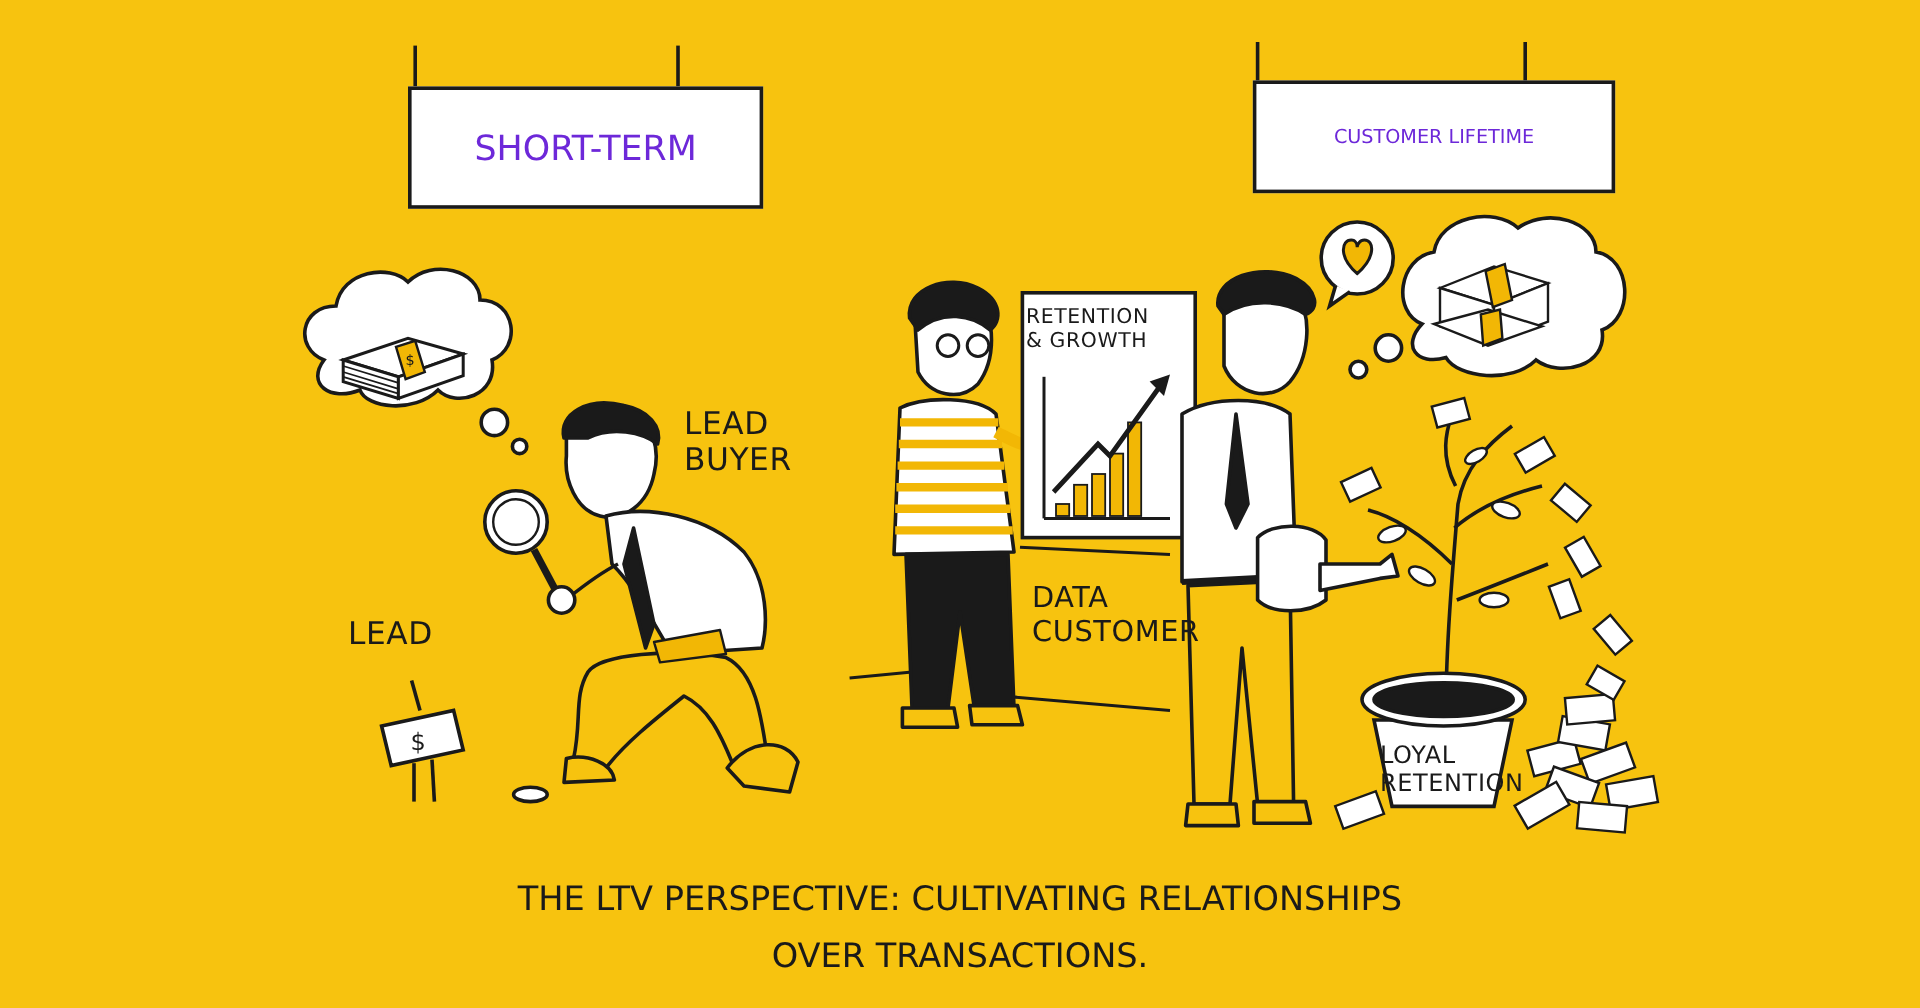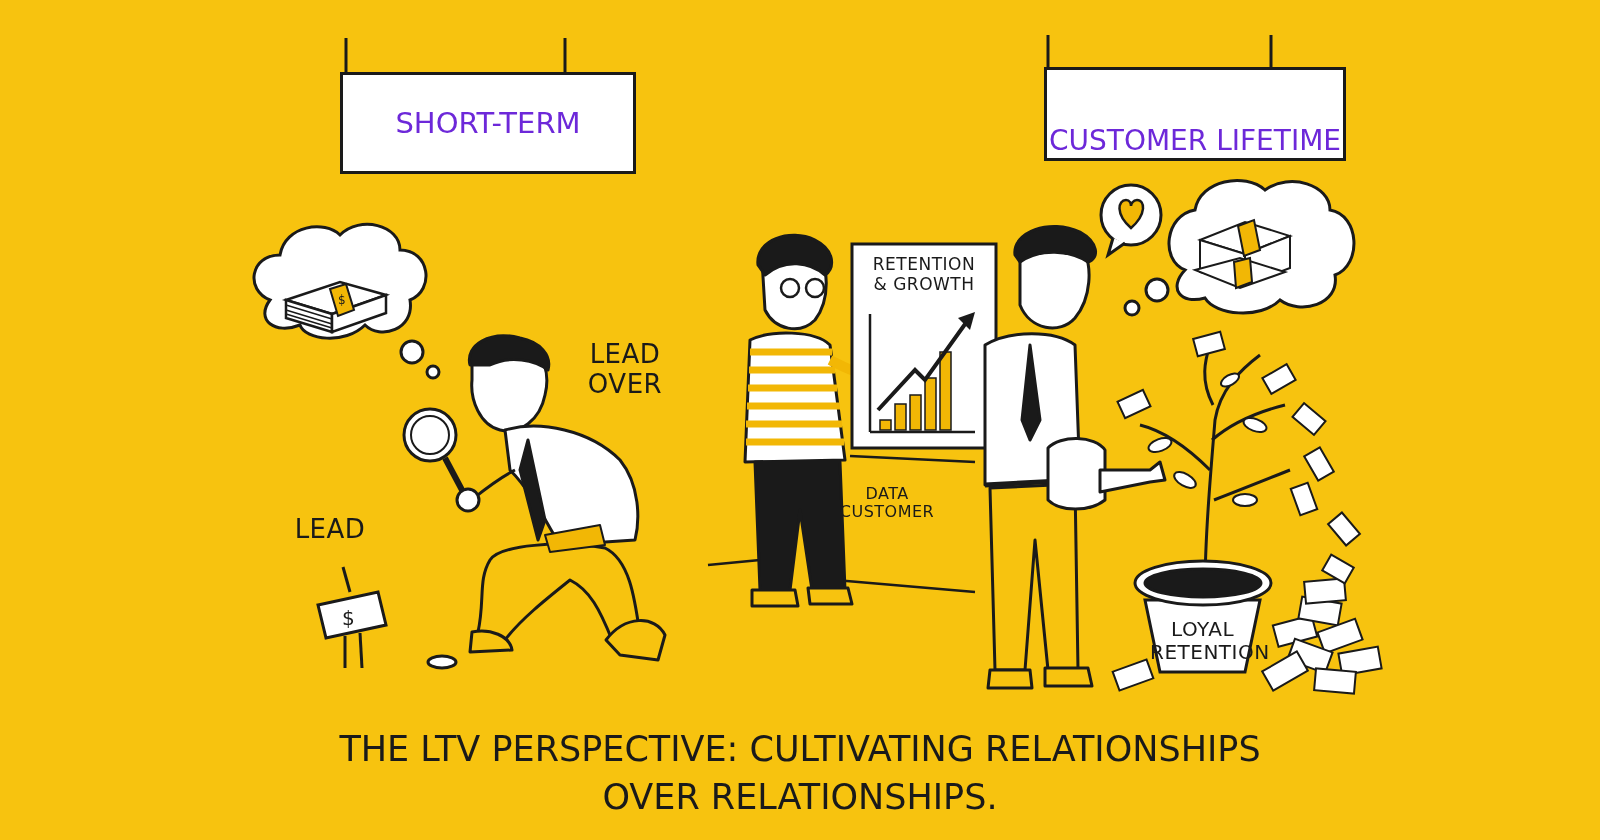--- a/index.html
+++ b/index.html
@@ -1,21 +1,21 @@
 <!DOCTYPE html>
 <html><head>
 <meta charset="utf-8">
 <style>
   html, body { margin:0; padding:0; }
   body { width:1600px; height:840px; overflow:hidden; background:#f7c30f; font-family:"DejaVu Sans", sans-serif; }
   .scene { position:relative; width:1600px; height:840px; background:#f7c30f; }
   svg.art { position:absolute; left:0; top:0; }
-  .lbl { position:absolute; color:#1a1a1a; font-family:"DejaVu Sans", sans-serif; letter-spacing:0.5px; text-align:center; line-height:1.15; }
+  .lbl { position:absolute; color:#1a1a1a; font-family:"DejaVu Sans", sans-serif; letter-spacing:0.5px; line-height:1.15; }
   .sign { position:absolute; background:#fff; border:3px solid #1a1a1a; display:flex; align-items:center; justify-content:center; text-align:center; color:#6d28d9; font-family:"DejaVu Sans", sans-serif; line-height:1.2;margin-left:30px; }
-  .caption { position:absolute; left:0; width:1600px; top:725px; text-align:center; font-size:35px; line-height:48px; color:#1a1a1a; font-family:"DejaVu Sans", sans-serif; }
+  .caption { position:absolute; left:0; width:1600px; top:725px; text-align:center; font-size:28px; line-height:48px; color:#1a1a1a; font-family:"DejaVu Sans", sans-serif; }
 </style>
 </head>
 <body>
 
 <div class="scene">
 
   <svg class="art" width="1600" height="840" viewBox="0 0 1600 840">
 
     <g stroke="#1a1a1a" stroke-width="3" fill="none">
       <line x1="346" y1="38" x2="346" y2="72"></line>
@@ -191,43 +191,43 @@
       <rect x="1325" y="560" width="26" height="18" transform="rotate(30 1338 569)"></rect>
       <rect x="1115" y="665" width="36" height="20" transform="rotate(-20 1133 675)"></rect>
     </g>
   </svg>
 
   <div class="sign" style="left:310px;top:72px;width:290px;height:96px;font-size:29px;">
     <div>
       <div>SHORT-TERM</div>
     </div>
   </div>
-  <div class="sign" style="left:1014px;top:67px;width:296px;height:88px;font-size:28px;align-items:flex-end;">
+  <div class="sign" style="left:1014px;top:67px;width:296px;height:88px;font-size:16px;">
     <div>
       <div>CUSTOMER LIFETIME</div>
     </div>
   </div>
 
   <div class="lbl" style="left:570px;top:340px;width:110px;font-size:26px;">
     <div>LEAD</div>
-    <div>OVER</div>
+    <div>BUYER</div>
   </div>
   <div class="lbl" style="left:290px;top:515px;width:80px;font-size:26px;">LEAD</div>
 
   <div class="lbl" style="left:855px;top:255px;width:138px;font-size:17px;">
     <div>RETENTION</div>
     <div>&amp; GROWTH</div>
   </div>
-  <div class="lbl" style="left:827px;top:485px;width:120px;font-size:16px;">
+  <div class="lbl" style="left:860px;top:485px;width:120px;font-size:24px;">
     <div>DATA</div>
     <div>CUSTOMER</div>
   </div>
 
   <div class="lbl" style="left:1150px;top:618px;width:105px;font-size:20px;">
     <div>LOYAL</div>
     <div>RETENTION</div>
   </div>
 
   <div class="caption">
     <div>THE LTV PERSPECTIVE: CULTIVATING RELATIONSHIPS</div>
-    <div>OVER RELATIONSHIPS.</div>
+    <div>OVER TRANSACTIONS.</div>
   </div>
 </div>
 
 </body></html>

